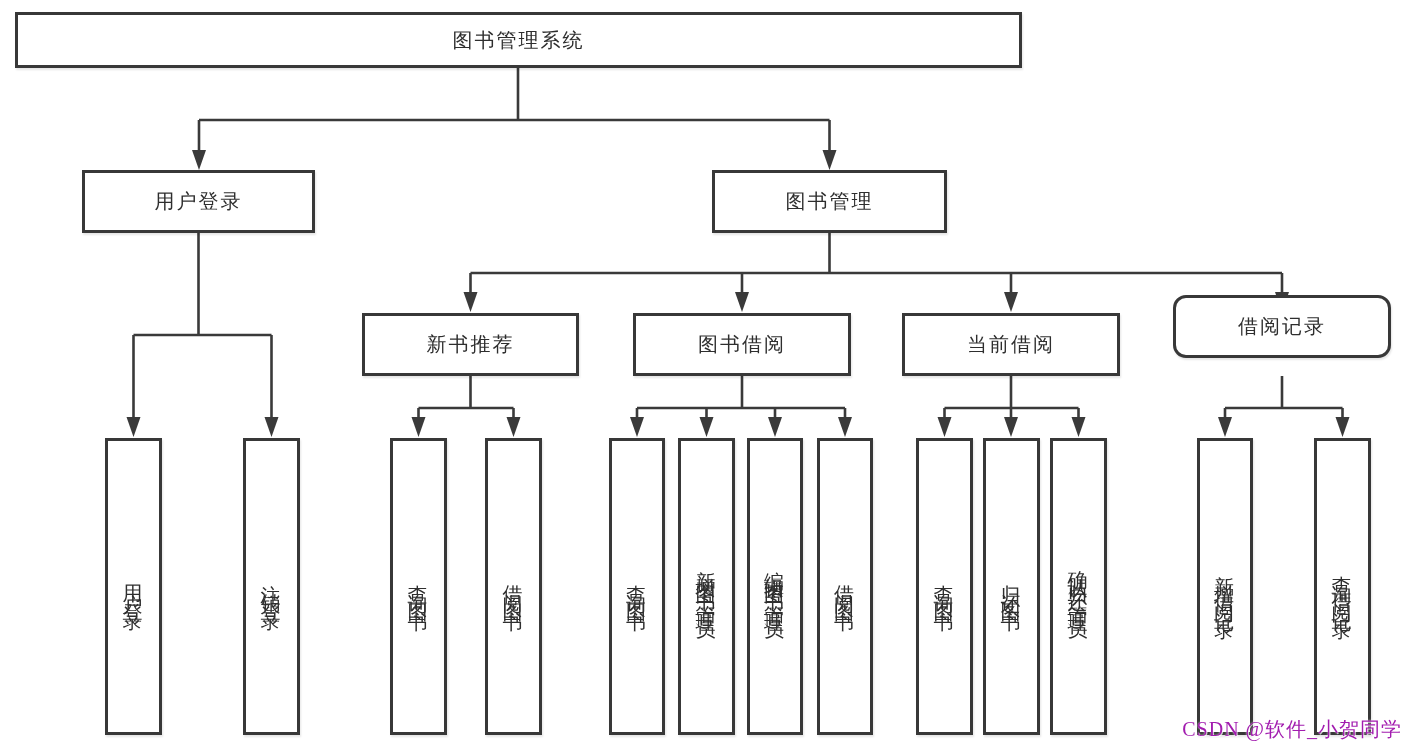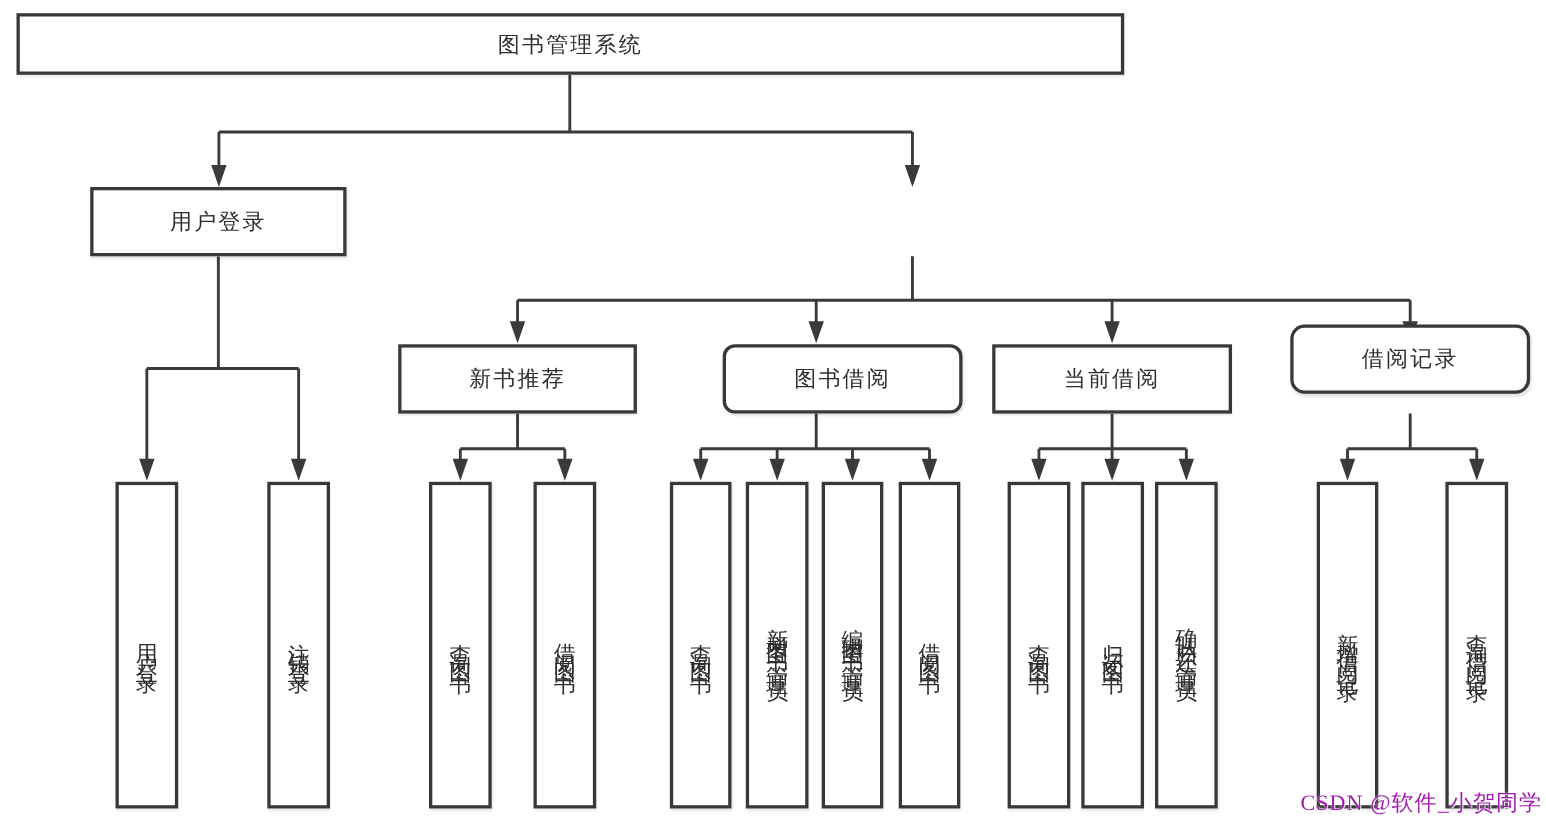--- a/index.html
+++ b/index.html
@@ -106,25 +106,28 @@
     </g>
   </svg>
 
   <div class="node" style="left:15px; top:12px; width:1007px; height:56px;">
     <span class="h-label">图书管理系统</span>
   </div>
 
   <div class="node" style="left:82px; top:170px; width:233px; height:63px;">
     <span class="h-label">用户登录</span>
   </div>
+  <div class="node" style="left:712px; top:170px; width:235px; height:63px;">
+    <span class="h-label">图书管理</span>
+  </div>
 
   <div class="node" style="left:362px; top:313px; width:217px; height:63px;">
     <span class="h-label">新书推荐</span>
   </div>
-  <div class="node" style="left:657px; top:313px; width:218px; height:63px;border-radius:11px;">
+  <div class="node" style="left:633px; top:313px; width:218px; height:63px;">
     <span class="h-label">图书借阅</span>
   </div>
   <div class="node" style="left:902px; top:313px; width:218px; height:63px;justify-content:center;">
     <span class="h-label">当前借阅</span>
   </div>
   <div class="node" style="left:1173px; top:295px; width:218px; height:63px;border-radius:13px;">
     <span class="h-label">借阅记录</span>
   </div>
 
   <div class="node" style="left:105px; top:438px; width:57px; height:297px;">

